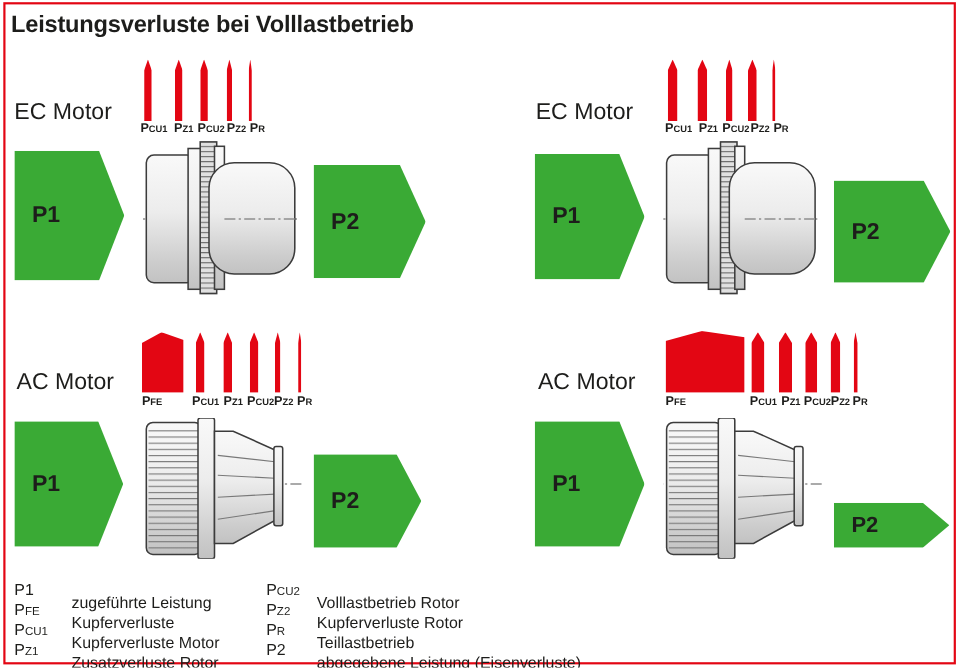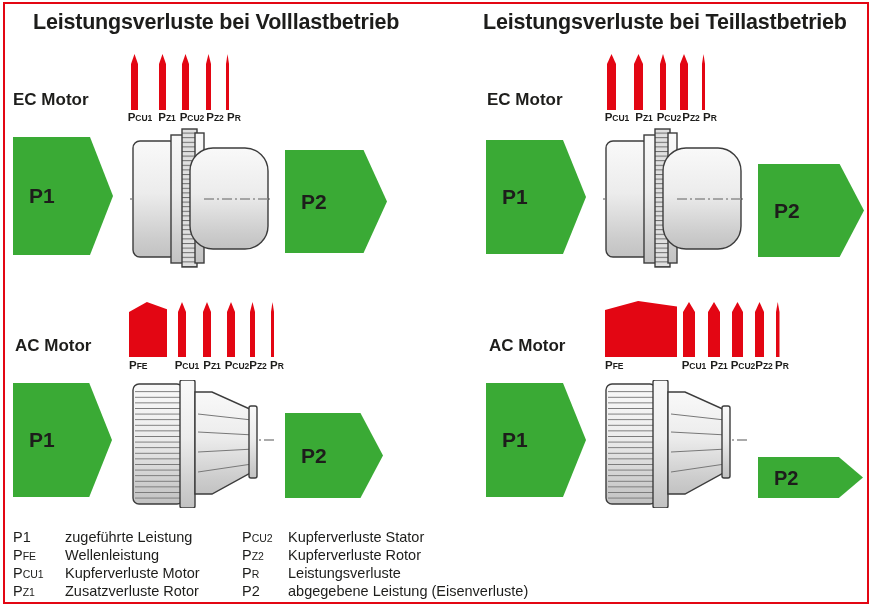--- a/index.html
+++ b/index.html
@@ -6,38 +6,38 @@
     --red:#e30613;
     --green:#3aaa35;
     --ink:#1d1d1b;
     --stroke:#3c3c3c;
   }
   *{margin:0;padding:0;box-sizing:border-box;}
   body{background:#fff;font-family:"Liberation Sans","DejaVu Sans",sans-serif;color:var(--ink);}
   .canvas{position:relative;width:872px;height:607px;background:#fff;overflow:hidden;}
   .frame{position:absolute;left:3px;top:2px;right:3px;bottom:3px;border:2px solid var(--red);}
   .title{position:absolute;top:10px;font-size:21.5px;font-weight:bold;letter-spacing:-0.2px;white-space:nowrap;}
-  .title.tl{left:10px;margin-left:23px;}
+  .title.tl{left:10px;}
   .title.tr{left:483px;}
-  .motor-label{position:absolute;font-size:17px;font-weight:bold;white-space:nowrap;}
+  .motor-label{position:absolute;font-size:21px;font-weight:normal;white-space:nowrap;}
   
   .garrow{position:absolute;background:var(--green);clip-path:polygon(0 0,77% 0,100% 50%,77% 100%,0 100%);}
   .garrow .plabel{position:absolute;left:16px;top:50%;transform:translateY(-50%);font-size:21px;font-weight:bold;color:var(--ink);}
   
   .loss{position:absolute;background:var(--red);}
   .loss.thin{clip-path:polygon(50% 0,100% 18%,100% 100%,0 100%,0 18%);}
   .loss.fe-s{clip-path:polygon(47% 0,100% 13%,100% 100%,0 100%,0 18%);}
   .loss.fe-l{clip-path:polygon(46% 0,100% 10%,100% 100%,0 100%,0 16%);}
   .loss-lbl{position:absolute;font-size:11.5px;font-weight:bold;white-space:nowrap;}
   .loss-lbl.ctr{transform:translateX(-50%);}
   .sub{font-size:8.5px;font-weight:bold;letter-spacing:0;}
   
   .leg-sym{position:absolute;font-size:14.5px;white-space:nowrap;}
   .leg-sym .sub{font-size:10.5px;font-weight:normal;}
-  .leg-desc{position:absolute;font-size:14.5px;white-space:nowrap;}
+  .leg-desc{position:absolute;font-size:14.5px;white-space:nowrap;margin-top:12px;}
   .motor-svg{position:absolute;}
 </style>
 </head>
 <body>
 
 <div class="canvas">
 
   <svg width="0" height="0" style="position:absolute" aria-hidden="true">
     <defs>
       <linearGradient id="metal" x1="0" y1="0" x2="0" y2="1">
@@ -52,21 +52,20 @@
       </pattern>
       <pattern id="fins" width="60" height="5.6" patternUnits="userSpaceOnUse">
         <line x1="0" y1="0.5" x2="60" y2="0.5" stroke="#787878" stroke-width="1"></line>
       </pattern>
     </defs>
   </svg>
 
   <div class="frame"></div>
 
   <div class="title tl">Leistungsverluste bei Volllastbetrieb</div>
-  <div class="title tr">Leistungsverluste bei Teillastbetrieb</div>
 
   <div class="motor-label" style="left:13px;top:90px">EC Motor</div>
 
   <div class="loss thin" style="left:131px;top:54px;width:7px;height:56px"></div>
   <div class="loss thin" style="left:159px;top:54px;width:7px;height:56px"></div>
   <div class="loss thin" style="left:182px;top:54px;width:7px;height:56px"></div>
   <div class="loss thin" style="left:206px;top:54px;width:5px;height:56px"></div>
   <div class="loss thin" style="left:226px;top:54px;width:3px;height:56px"></div>
   <div class="loss-lbl ctr" style="left:140px;top:111px"><span>P</span><span class="sub">CU1</span></div>
   <div class="loss-lbl ctr" style="left:167px;top:111px"><span>P</span><span class="sub">Z1</span></div>
@@ -192,29 +191,29 @@
   </svg>
 
   <div class="garrow" style="left:758px;top:457px;width:105px;height:41px">
     <span class="plabel" style="font-size:20px">P2</span>
   </div>
 
   <div>
     <div class="leg-sym" style="left:13px;top:529px"><span>P1</span><span class="sub"></span></div>
     <div class="leg-desc" style="left:65px;top:529px">zugeführte Leistung</div>
     <div class="leg-sym" style="left:13px;top:547px"><span>P</span><span class="sub">FE</span></div>
-    <div class="leg-desc" style="left:65px;top:547px">Wellenleistung</div>
+    <div class="leg-desc" style="left:65px;top:547px">Kupferverluste</div>
     <div class="leg-sym" style="left:13px;top:565px"><span>P</span><span class="sub">CU1</span></div>
     <div class="leg-desc" style="left:65px;top:565px">Kupferverluste Motor</div>
     <div class="leg-sym" style="left:13px;top:583px"><span>P</span><span class="sub">Z1</span></div>
     <div class="leg-desc" style="left:65px;top:583px">Zusatzverluste Rotor</div>
 
     <div class="leg-sym" style="left:242px;top:529px"><span>P</span><span class="sub">CU2</span></div>
-    <div class="leg-desc" style="left:288px;top:529px">Kupferverluste Stator</div>
+    <div class="leg-desc" style="left:288px;top:529px">Volllastbetrieb Rotor</div>
     <div class="leg-sym" style="left:242px;top:547px"><span>P</span><span class="sub">Z2</span></div>
     <div class="leg-desc" style="left:288px;top:547px">Kupferverluste Rotor</div>
     <div class="leg-sym" style="left:242px;top:565px"><span>P</span><span class="sub">R</span></div>
-    <div class="leg-desc" style="left:288px;top:565px">Leistungsverluste</div>
+    <div class="leg-desc" style="left:288px;top:565px">Teillastbetrieb</div>
     <div class="leg-sym" style="left:242px;top:583px"><span>P2</span><span class="sub"></span></div>
     <div class="leg-desc" style="left:288px;top:583px">abgegebene Leistung (Eisenverluste)</div>
   </div>
 
 </div>
 
 </body></html>

